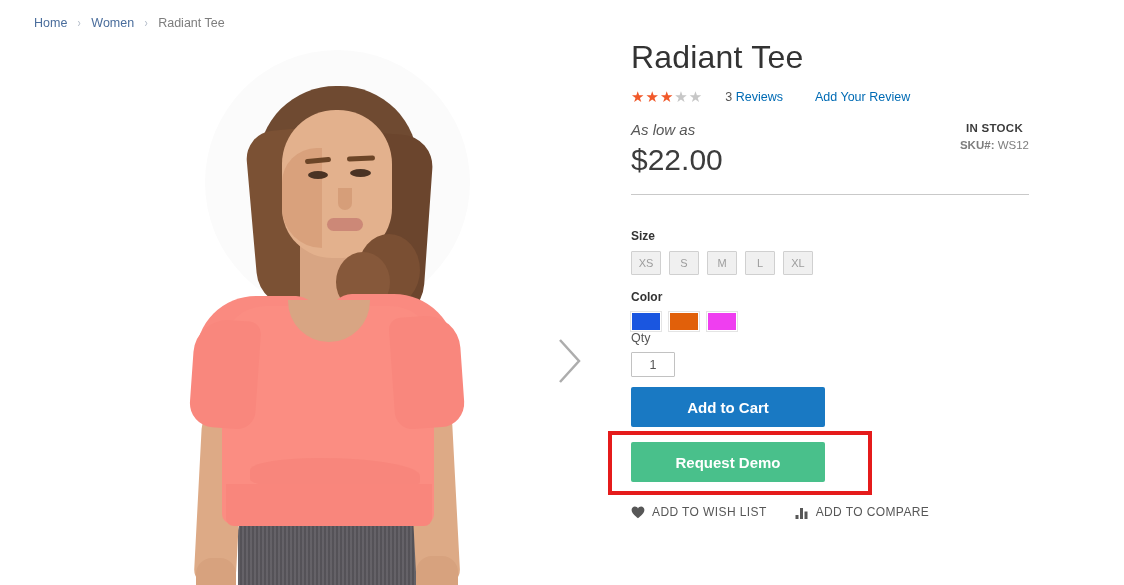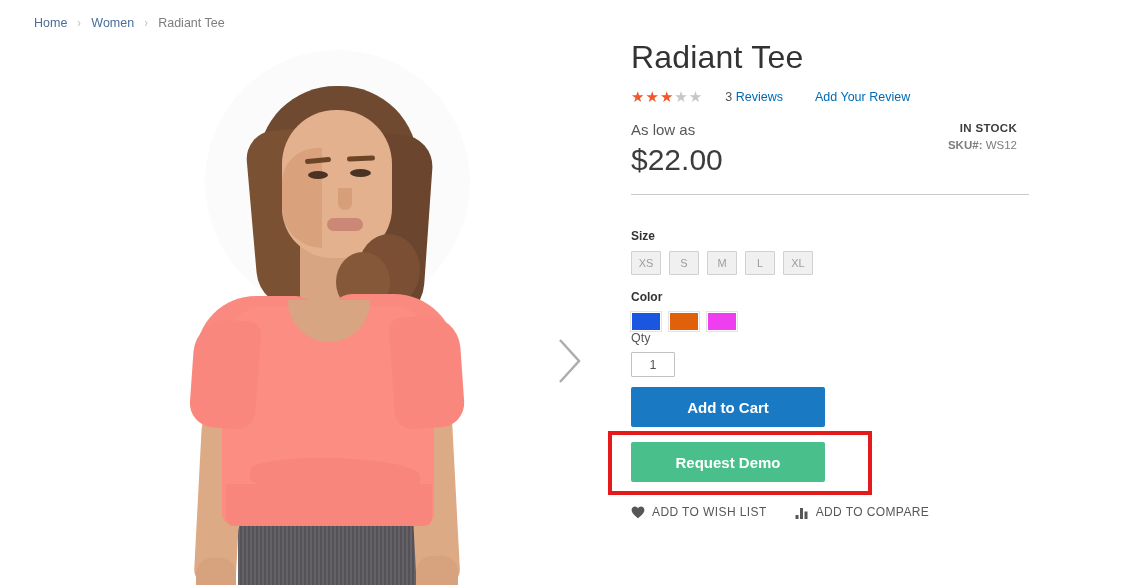--- a/index.html
+++ b/index.html
@@ -245,33 +245,34 @@
     color: #006bb4;
     text-decoration: none;
     cursor: pointer;
   }
 
   .price-block { position: relative; margin-top: 14px; height: 70px; }
   .as-low-as {
     font-size: 15px;
     color: #575757;
     line-height: 20px;
+    font-style: italic;
   }
   .price {
     font-size: 30px;
     font-weight: 400;
     color: #3c3c3c;
     line-height: 36px;
     margin-top: 2px;
   }
   .stock-box {
     position: absolute;
-    right: 12px;
+    right: 0;
     top: 2px;
-    text-align: right;
+    text-align: center;
   }
   .in-stock {
     font-size: 11.5px;
     font-weight: bold;
     color: #3c3c3c;
     letter-spacing: .3px;
   }
   .sku {
     margin-top: 5px;
     font-size: 11.5px;

